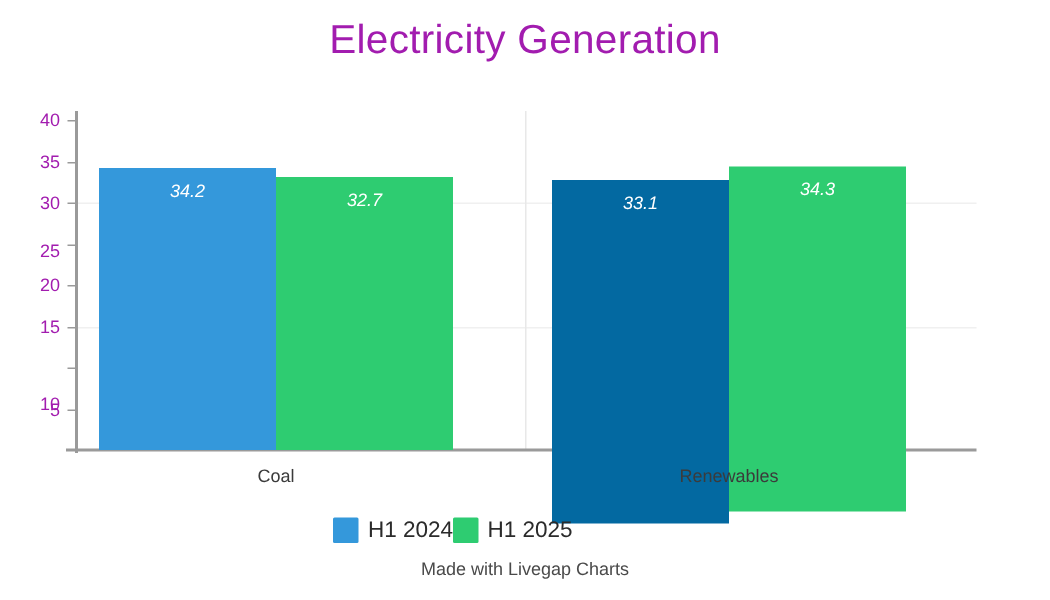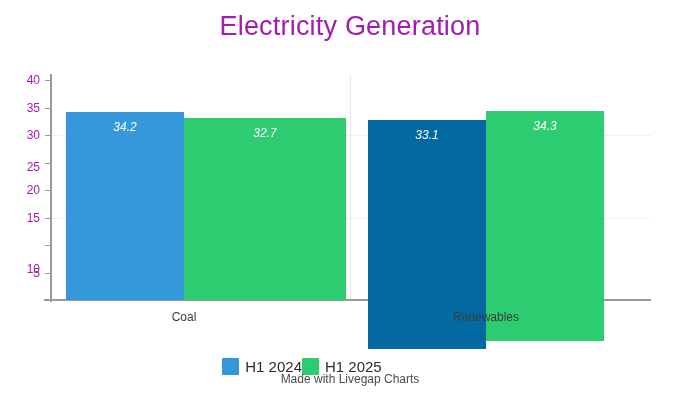--- a/index.html
+++ b/index.html
@@ -124,21 +124,21 @@
     text-align: center;
     font-size: 12px;
     color: #3b3b3b;
     line-height: 14px;
   }
 
   
   #legend {
     position: absolute;
     left: 0;
-    top: 358px;
+    top: 345px;
     width: 604px;
     display: flex;
     justify-content: center;
     align-items: center;
   }
   .legend-item {
     display: flex;
     align-items: center;
     gap: 6px;
   }
@@ -196,21 +196,21 @@
       <div class="ylabel" style="top: 129px;">30</div>
       <div class="ytick" style="top: 107.5px;"></div>
       <div class="ylabel" style="top: 101.5px;">35</div>
       <div class="ytick" style="top: 80px;"></div>
       <div class="ylabel" style="top: 74px;">40</div>
     </div>
   <div id="bars-layer">
       <div class="bar" style="left: 66px; width: 118px; height: 188.1px; top: 111.9px; background: rgb(52, 152, 219);">
         <div class="bar-value">34.2</div>
       </div>
-      <div class="bar" style="left: 184px; width: 118px; height: 182.05px; top: 117.95px; background: rgb(46, 204, 113); padding-left: 44px;">
+      <div class="bar" style="left: 184px; width: 118px; height: 182.05px; top: 117.95px; background: rgb(46, 204, 113);">
         <div class="bar-value">32.7</div>
       </div>
       <div class="bar" style="left: 368px; width: 118px; height: 229px; top: 120.15px; background: #0369a1;">
         <div class="bar-value">33.1</div>
       </div>
       <div class="bar" style="left: 486px; width: 118px; height: 230px; top: 111.35px; background: rgb(46, 204, 113);">
         <div class="bar-value">34.3</div>
       </div>
     </div>
   <div id="cats-layer">

